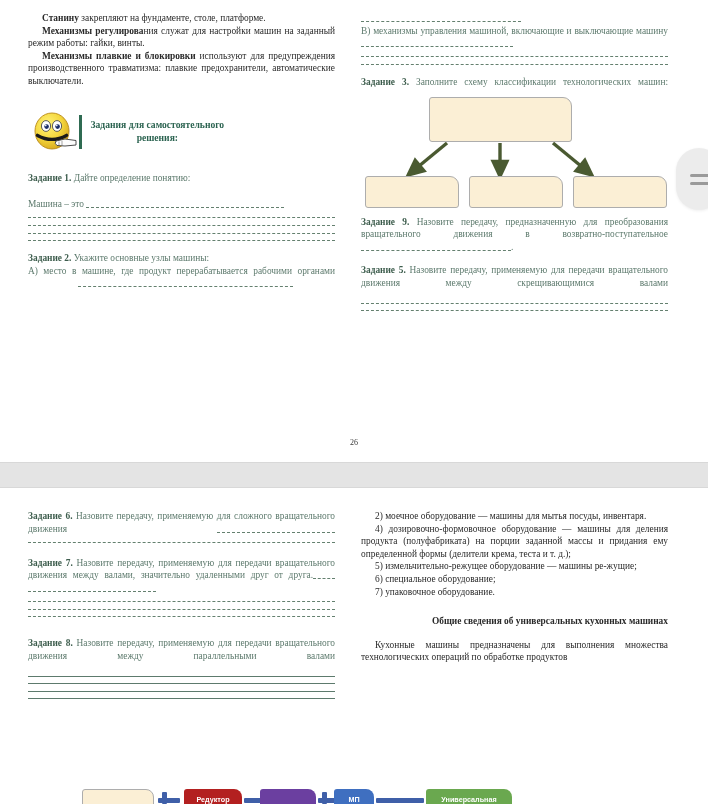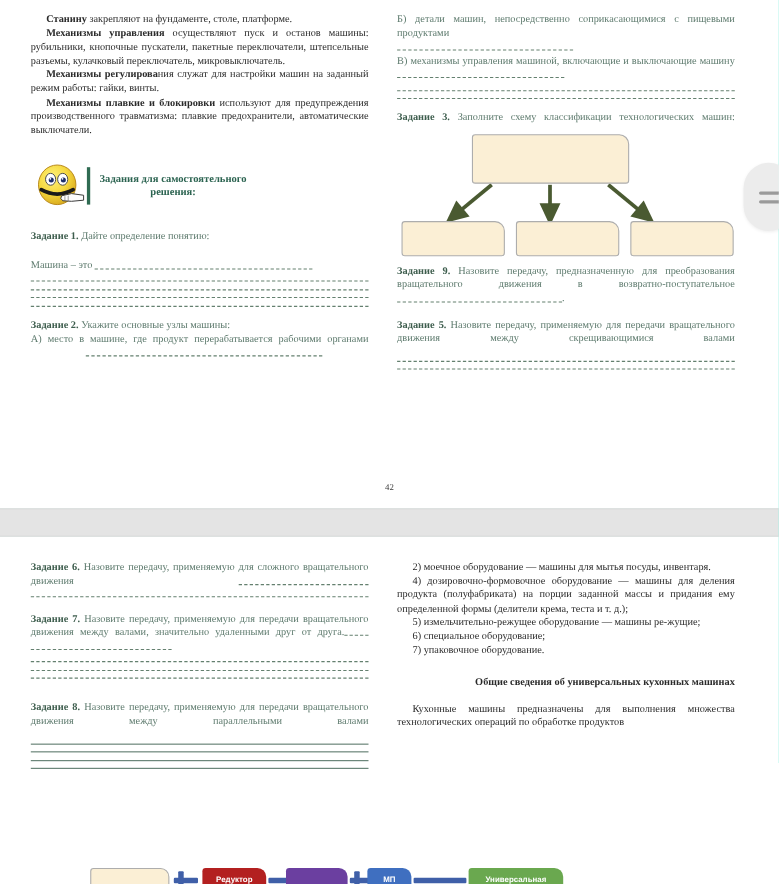--- a/index.html
+++ b/index.html
@@ -13,21 +13,21 @@
     overflow: hidden;
     font-family: "Liberation Serif", "DejaVu Serif", serif;
     position: relative;
   }
 
   
   .doc-viewer {
     position: relative;
     width: 708px;
     height: 804px;
-    background: #5eead4;
+    background: #b91c1c;
   }
   .page {
     position: relative;
     width: 708px;
     background: #ffffff;
     box-sizing: border-box;
   }
   .page-1 { height: 462px; padding: 12px 28px 0 28px; }
   .page-gap {
     width: 708px;
@@ -215,21 +215,20 @@
 
 <div class="doc-viewer">
 
   <div class="page page-1">
     <div class="columns">
 
       <div class="col">
 
         <p class="indent"><b>Станину</b><span> закрепляют на фундаменте, столе, платформе.</span></p>
 
-        <p class="indent"><b>Механизмы управления</b><span> осуществляют пуск и останов машины: рубильники, кнопочные пускатели, пакетные переключатели, штепсельные разъемы, кулачковый переключатель, микровыключатель.</span></p>
 
         <p class="indent"><b>Механизмы регулирова</b><span>ния служат для настройки машин на заданный режим работы: гайки, винты.</span></p>
 
         <p class="indent"><b>Механизмы плавкие и блокировки</b><span> используют для предупреждения производственного травматизма: плавкие предохранители, автоматические выключатели.</span></p>
 
         <div class="selfstudy">
           <span class="smiley-wrap">
             <svg width="46" height="44" viewBox="0 0 46 44" aria-hidden="true">
               <defs>
                 <radialGradient id="smg" cx="38%" cy="32%" r="72%">
@@ -267,21 +266,20 @@
         <div class="rule"></div>
 
         <p class="green-soft task-block"><b>Задание 2.</b><span> Укажите основные узлы машины:</span></p>
         <p class="green-soft just-all"><span>А) место в машине, где продукт перерабатывается рабочими органами</span></p>
         <p class="green-soft"><span class="inline-rule" style="width:215px;margin-left:50px"></span></p>
 
       </div>
 
       <div class="col">
 
-        <p class="green-soft just-all"><span>Б) детали машин, непосредственно соприкасающимися с пищевыми продуктами</span></p>
         <p class="green-soft"><span class="inline-rule" style="width:160px"></span></p>
 
         <p class="green-soft just-all"><span>В) механизмы управления машиной, включающие и выключающие машину</span></p>
         <p class="green-soft"><span class="inline-rule" style="width:152px"></span></p>
         <div class="rule"></div>
         <div class="rule"></div>
 
         <p class="green-soft task-block just-all"><b>Задание 3.</b><span> Заполните схему классификации технологических машин:</span></p>
 
         <div class="diagram">
@@ -303,21 +301,21 @@
 
         <p class="green-soft just-all" style="margin-top:14px"><b>Задание 9.</b><span> Назовите передачу, предназначенную для преобразования вращательного движения в возвратно-поступательное</span> <span class="inline-rule" style="width:150px"></span>.</p>
 
         <p class="green-soft just-all task-block"><b>Задание 5.</b><span> Назовите передачу, применяемую для передачи вращательного движения между скрещивающимися валами</span></p>
         <div class="rule" style="margin-top:13px"></div>
         <div class="rule"></div>
 
       </div>
     </div>
 
-    <div class="page-number">42</div>
+    <div class="page-number">26</div>
   </div>
 
   <div class="page-gap"></div>
 
   <div class="page page-2">
     <div class="columns">
 
       <div class="col">
 
         <p class="green-soft just-all"><b>Задание 6.</b><span> Назовите передачу, применяемую для сложного вращательного движения</span> <span class="inline-rule" style="width:118px"></span></p>

